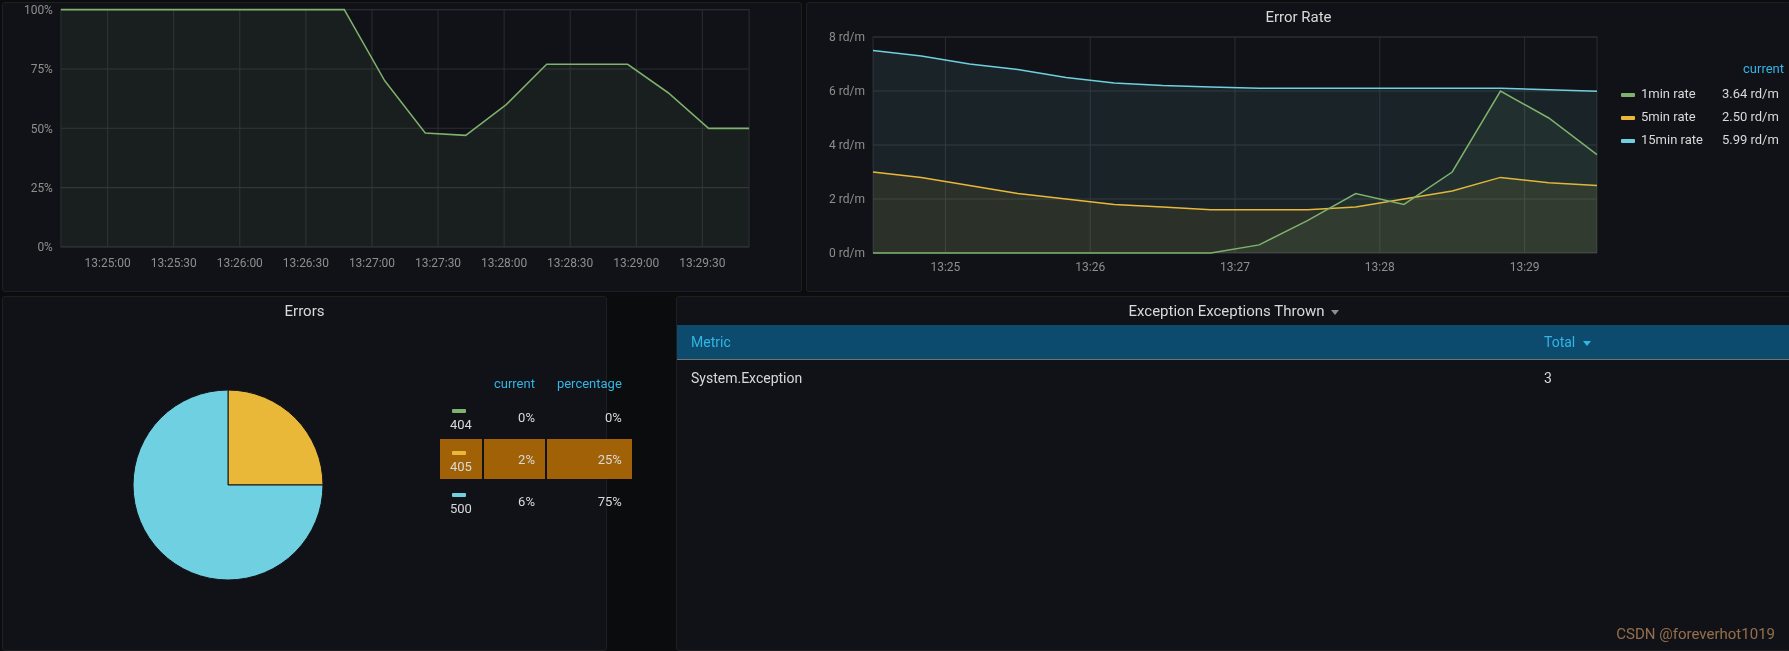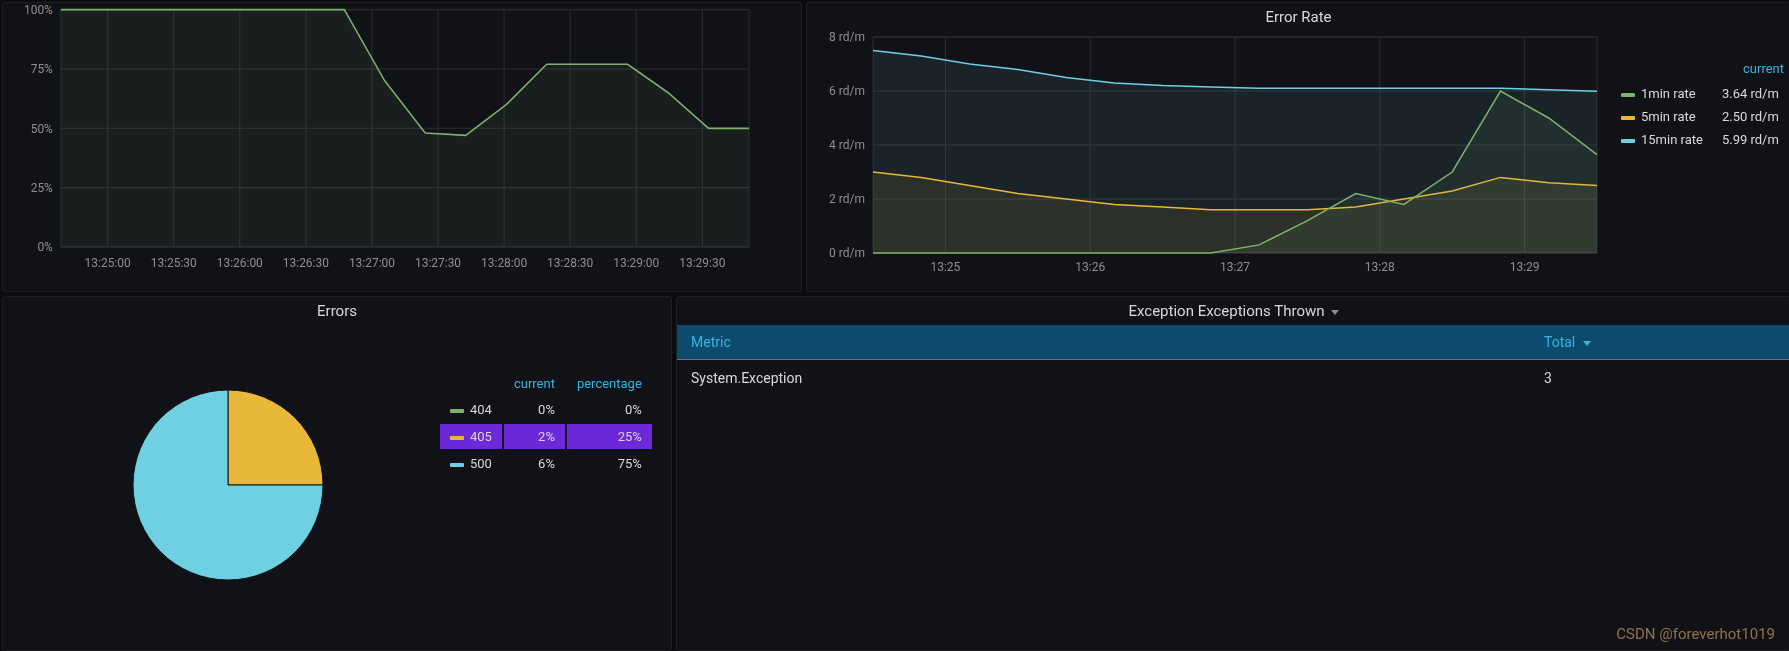--- a/index.html
+++ b/index.html
@@ -20,33 +20,33 @@
   .legend-right td{padding:4px 6px;white-space:nowrap;}
   .legend-right .swatch{display:inline-block;width:14px;height:4px;margin-right:6px;vertical-align:middle;border-radius:1px;}
   .legend-right .val{text-align:left;}
 
   
   .pie-legend{position:absolute;left:435px;top:45px;font-size:13px;}
   .pie-legend th{color:#33b5e5;font-weight:normal;text-align:right;padding:4px 10px;}
   .pie-legend td{padding:5px 10px;text-align:right;}
   .pie-legend td.name{text-align:right;}
   .pie-legend .swatch{display:inline-block;width:14px;height:4px;margin-right:6px;vertical-align:middle;border-radius:1px;}
-  .pie-legend tr.hl{background:#6d28d9;}
+  .pie-legend tr.hl{background:#a16207;}
 
   
   .ex-table{width:100%;border-collapse:collapse;font-size:14px;}
   .ex-table th{background:#0c4a6e;color:#33b5e5;font-weight:normal;text-align:left;padding:9px 14px;}
   .ex-table th.total{width:260px;}
   .ex-table th.total::after{content:'';display:inline-block;margin-left:8px;border-left:4px solid transparent;border-right:4px solid transparent;border-top:5px solid #33b5e5;vertical-align:middle;}
   .ex-table td{padding:10px 14px;border-top:1px solid #737373;}
 
   .watermark{position:absolute;right:14px;bottom:8px;font-size:15px;color:#fdba74;opacity:.55;pointer-events:none;}
 
   
-  #p3{grid-column:1;grid-row:2;width:670px;}
+  #p3{grid-column:1;grid-row:2;width:605px;}
   #p4{grid-column:1 / span 2;grid-row:2;margin-left:674px;}
 </style>
 </head>
 <body>
 
 <div class="grid">
 
   <div class="panel" id="p1">
     <div class="panel-body">
       <svg width="100%" height="100%" viewBox="0 0 800 262" preserveAspectRatio="none">

